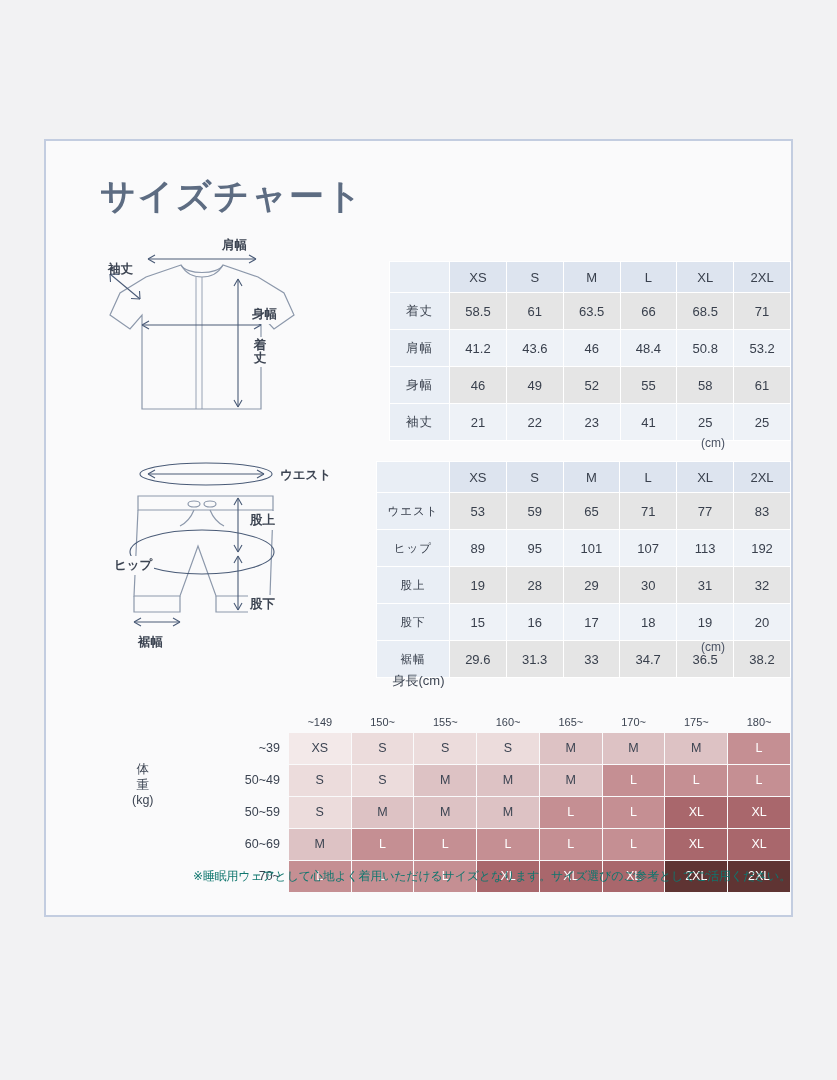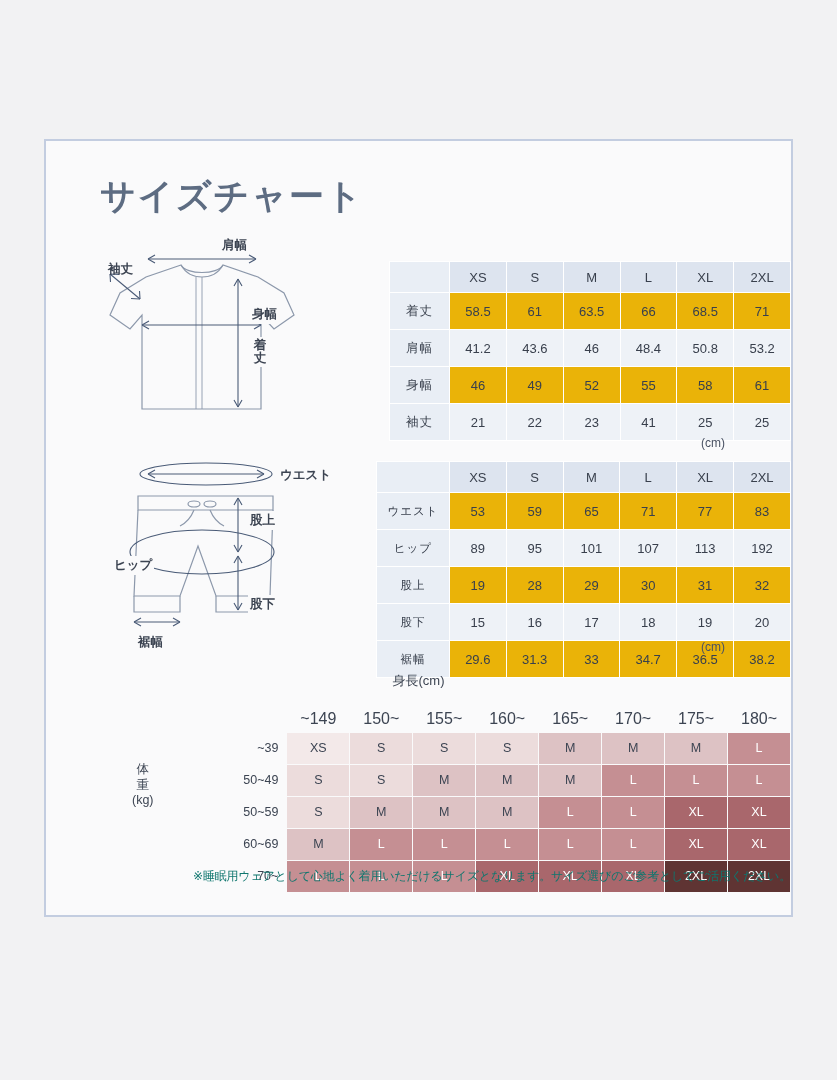--- a/index.html
+++ b/index.html
@@ -90,21 +90,21 @@
     font-size: 13px;
     color: #39404d;
   }
   .tbl .rowhdr {
     background: #e9eef5;
     width: 62px;
     font-size: 12.5px;
     letter-spacing: 1px;
   }
   .tbl .cell {
-    background: #eab308;
+    background: #e5e5e5;
     width: 57px;
     height: 34px;
   }
   .tbl .cell.alt {
     background: #eef2f7;
   }
   .unit {
     position: absolute;
     font-size: 12px;
     color: #4a5263;
@@ -132,21 +132,21 @@
   #matrix td {
     width: 69px;
     height: 29px;
     text-align: center;
     border: 1px solid #fafafb;
     color: #3c4452;
   }
   #matrix td.colhdr {
     background: transparent;
     border: none;
-    font-size: 16px;
+    font-size: 11px;
     color: #3c4452;
     height: 20px;
     vertical-align: bottom;
     padding-bottom: 4px;
   }
   #matrix td.rowhdr {
     background: transparent;
     border: none;
     width: 60px;
     text-align: right;

